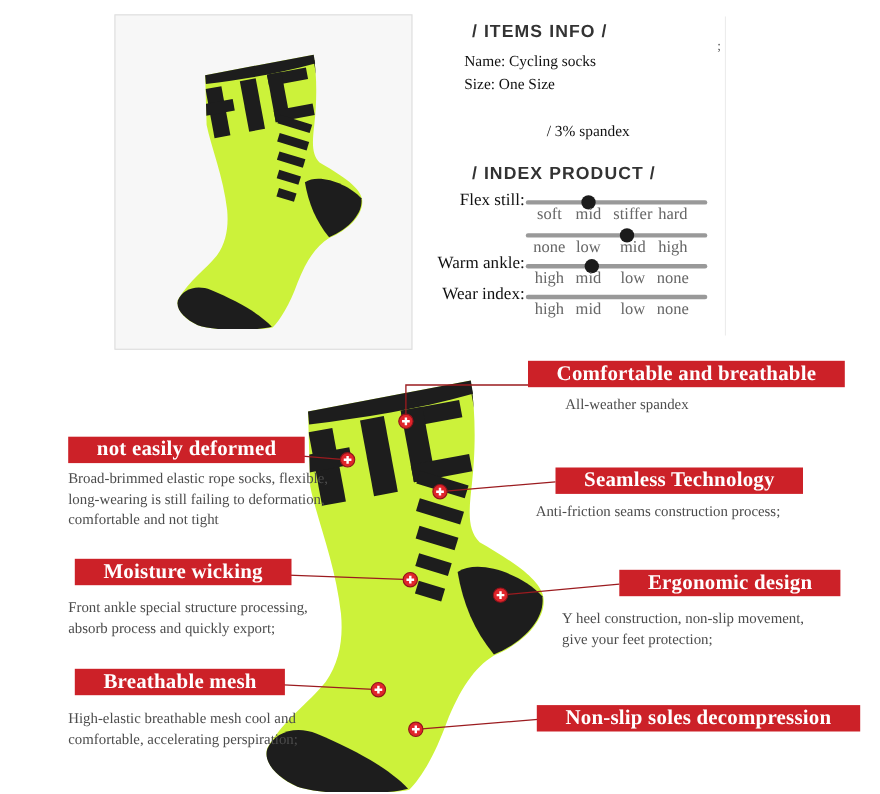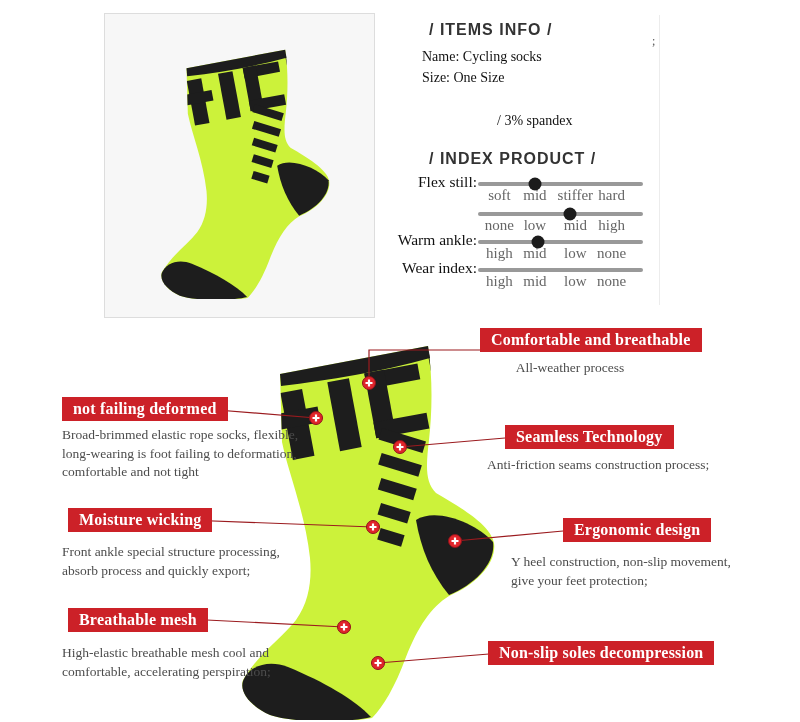--- a/index.html
+++ b/index.html
@@ -31,22 +31,22 @@
   .info-line.indent{left:497px;}
   .idx-row{position:absolute;left:0;width:680px;height:30px;}
   .idx-label{position:absolute;left:300px;width:177px;text-align:right;top:-3px;font-size:15.5px;color:#111;}
   .idx-bar{position:absolute;left:478px;top:6px;width:165px;height:4px;background:var(--slider-gray);border-radius:2px;}
   .idx-dot{position:absolute;top:50%;left:0;transform:translate(-50%,-50%);width:13px;height:13px;border-radius:50%;background:#1b1b1b;}
   .idx-opts{position:absolute;left:478px;top:11px;width:165px;height:18px;}
   .idx-opt{position:absolute;transform:translateX(-50%);font-size:15px;color:#666;white-space:nowrap;}
   .o1{left:13%}.o2{left:34.5%}.o3{left:59%}.o4{left:81%}
   .overlay{position:absolute;left:0;top:0;z-index:6;pointer-events:none;}
   .feat-banner{
-    position:absolute;z-index:7;height:24px;line-height:24px;padding:0 11px;
-    background:var(--accent-red);color:#fff;font-weight:bold;font-size:16px;
+    position:absolute;z-index:7;height:24px;line-height:24px;padding:0 26px;
+    background:var(--accent-red);color:#fff;font-weight:bold;font-size:19px;
     letter-spacing:0.2px;white-space:nowrap;
   }
   .feat-desc{position:absolute;z-index:7;font-size:13.5px;color:var(--text-gray);line-height:1.38;}
   .center{text-align:center;}
   .nowrap{white-space:nowrap;}
 </style>
 </head>
 <body>
 
 <div class="page">
@@ -200,24 +200,24 @@
           <path d="M340.5,627 H347.5 M344,623.5 V630.5" stroke="#fff" stroke-width="2.2"></path>
         </g>
       <g>
           <circle cx="378" cy="663" r="6.5" fill="#e0252b" stroke="#8f131b"></circle>
           <path d="M374.5,663 H381.5 M378,659.5 V666.5" stroke="#fff" stroke-width="2.2"></path>
         </g>
     </g>
   </svg>
 
   <div class="feat-banner" style="left:480px;top:328px">Comfortable and breathable</div>
-  <div class="feat-desc center" style="left:470px;top:359px;width:200px">All-weather process</div>
-
-  <div class="feat-banner" style="left:62px;top:397px">not failing deformed</div>
-  <div class="feat-desc" style="left:62px;top:426px;width:262px">Broad-brimmed elastic rope socks, flexible, long-wearing is foot failing to deformation, comfortable and not tight</div>
+  <div class="feat-desc center" style="left:470px;top:359px;width:200px">All-weather spandex</div>
+
+  <div class="feat-banner" style="left:62px;top:397px">not easily deformed</div>
+  <div class="feat-desc" style="left:62px;top:426px;width:262px">Broad-brimmed elastic rope socks, flexible, long-wearing is still failing to deformation, comfortable and not tight</div>
 
   <div class="feat-banner" style="left:505px;top:425px">Seamless Technology</div>
   <div class="feat-desc nowrap" style="left:487px;top:456px">Anti-friction seams construction process;</div>
 
   <div class="feat-banner" style="left:68px;top:508px">Moisture wicking</div>
   <div class="feat-desc" style="left:62px;top:543px;width:245px">Front ankle special structure processing, absorb process and quickly export;</div>
 
   <div class="feat-banner" style="left:563px;top:518px">Ergonomic design</div>
   <div class="feat-desc" style="left:511px;top:553px;width:226px">Y heel construction, non-slip movement, give your feet protection;</div>
 

